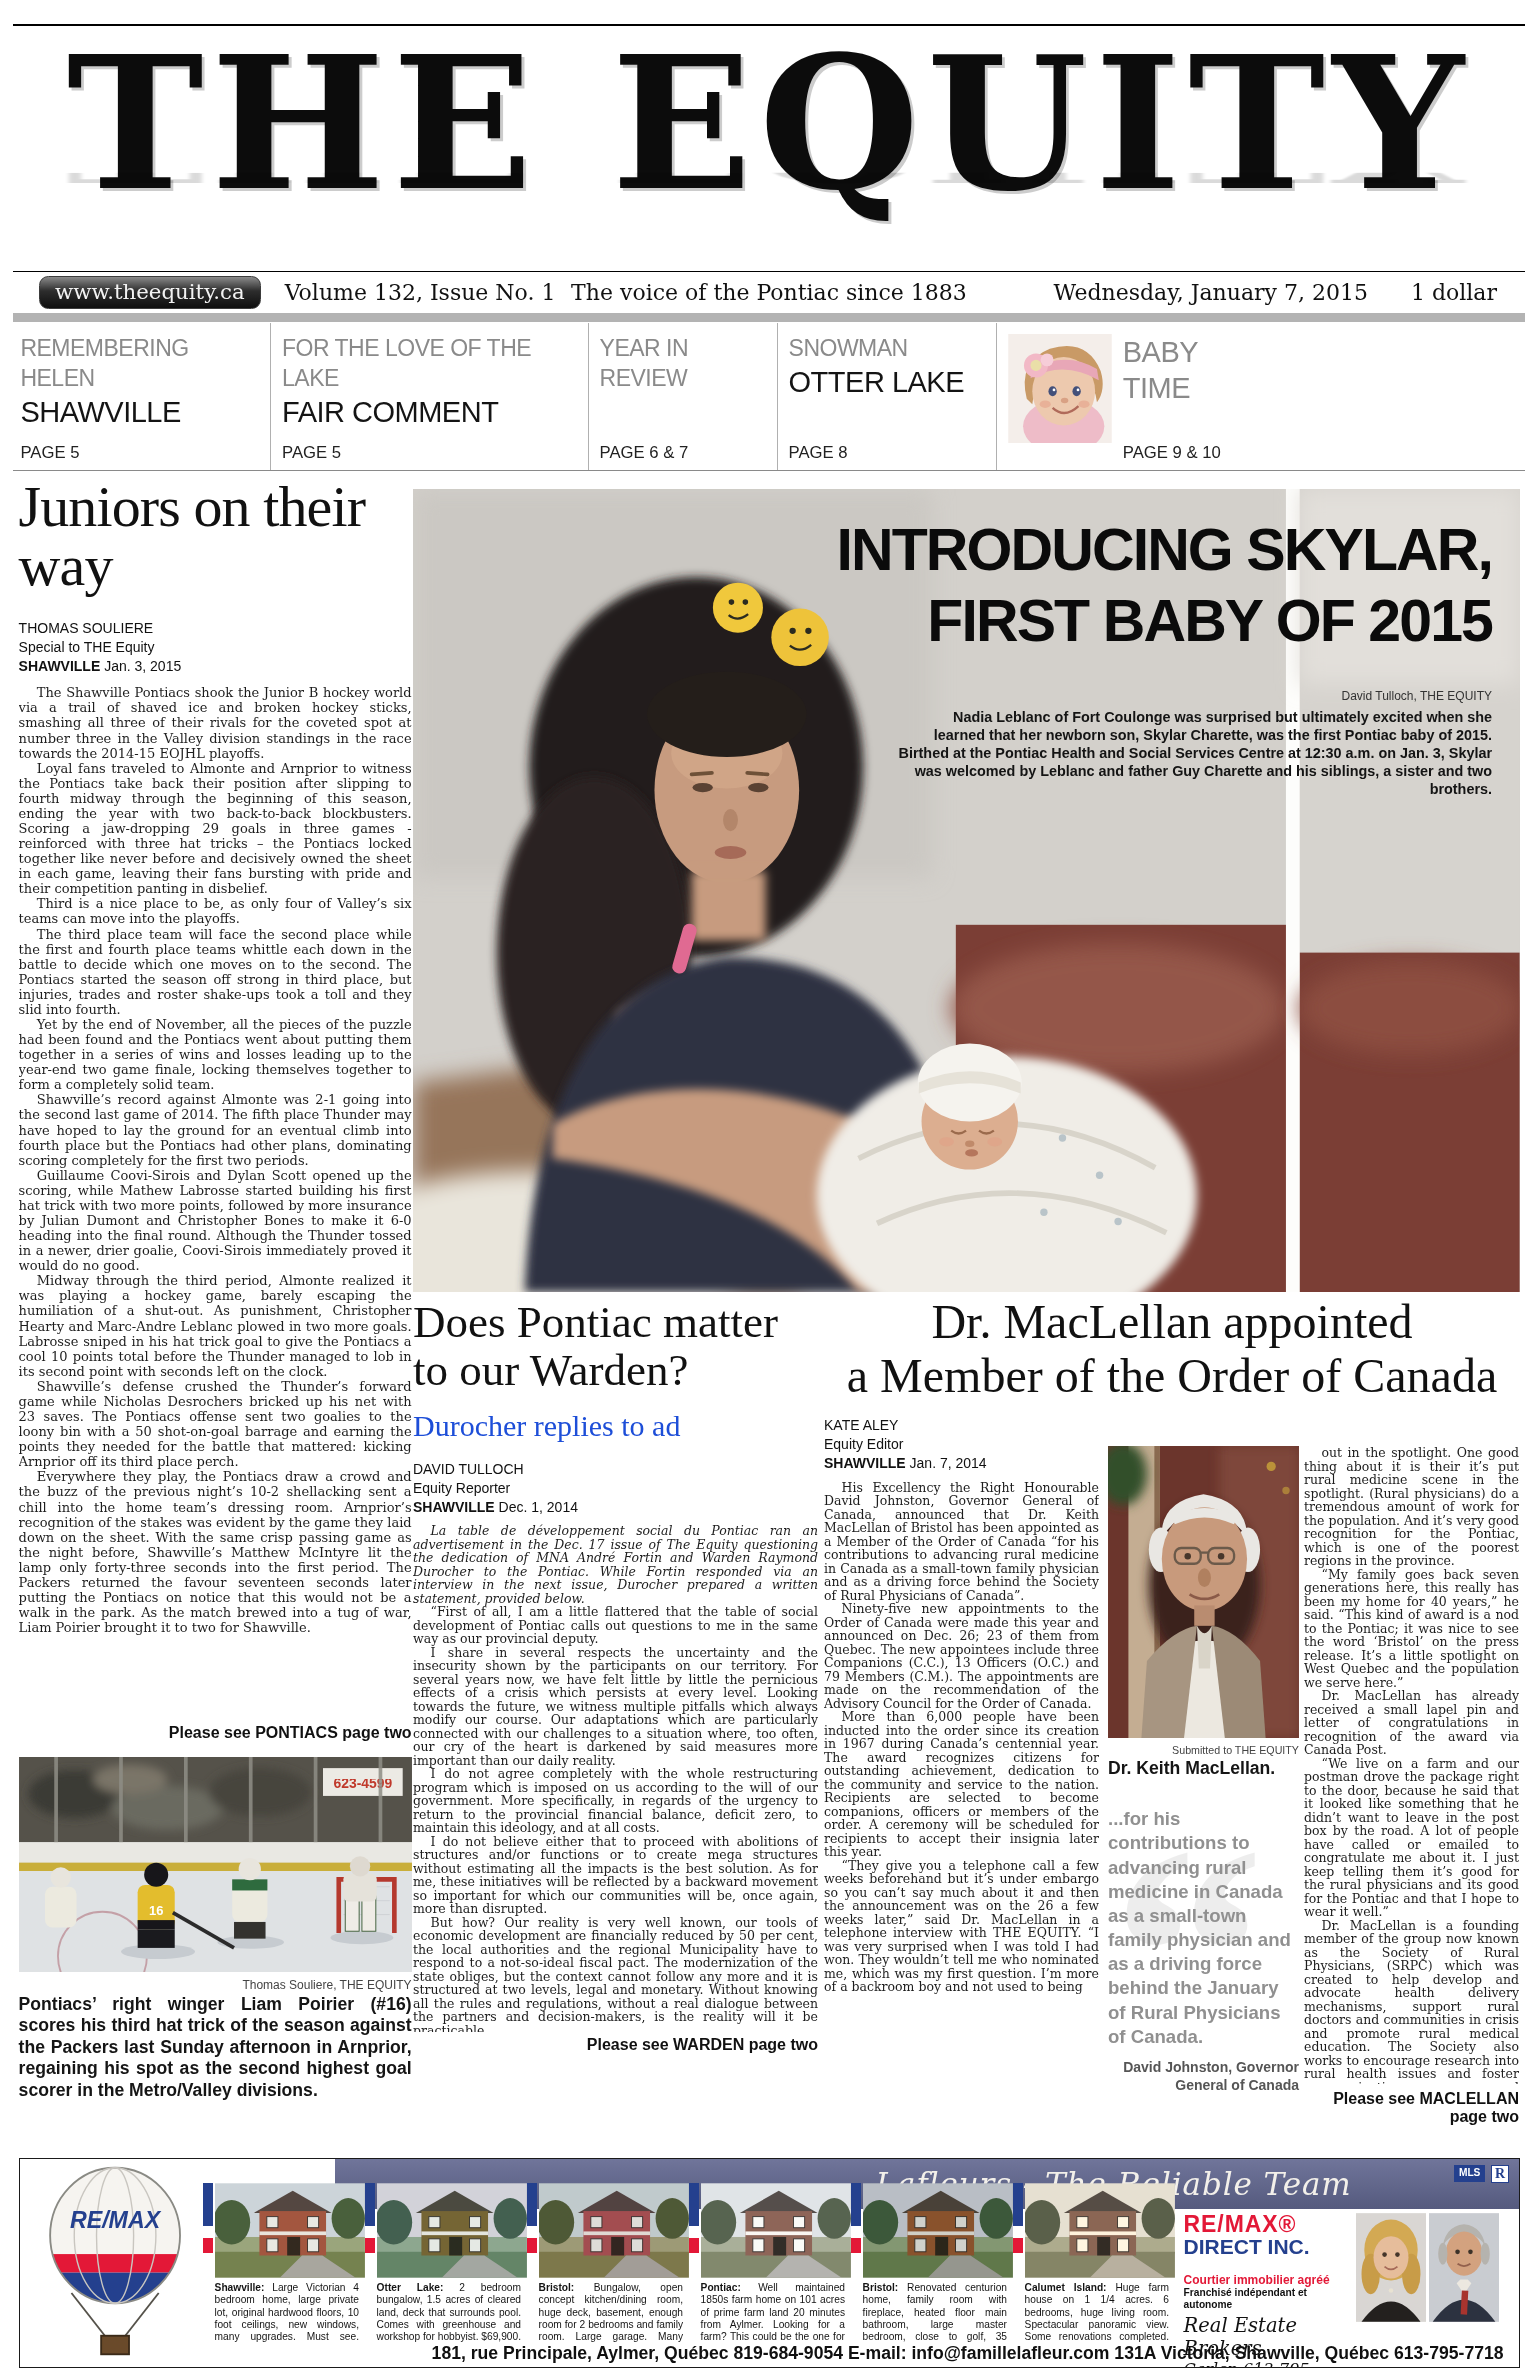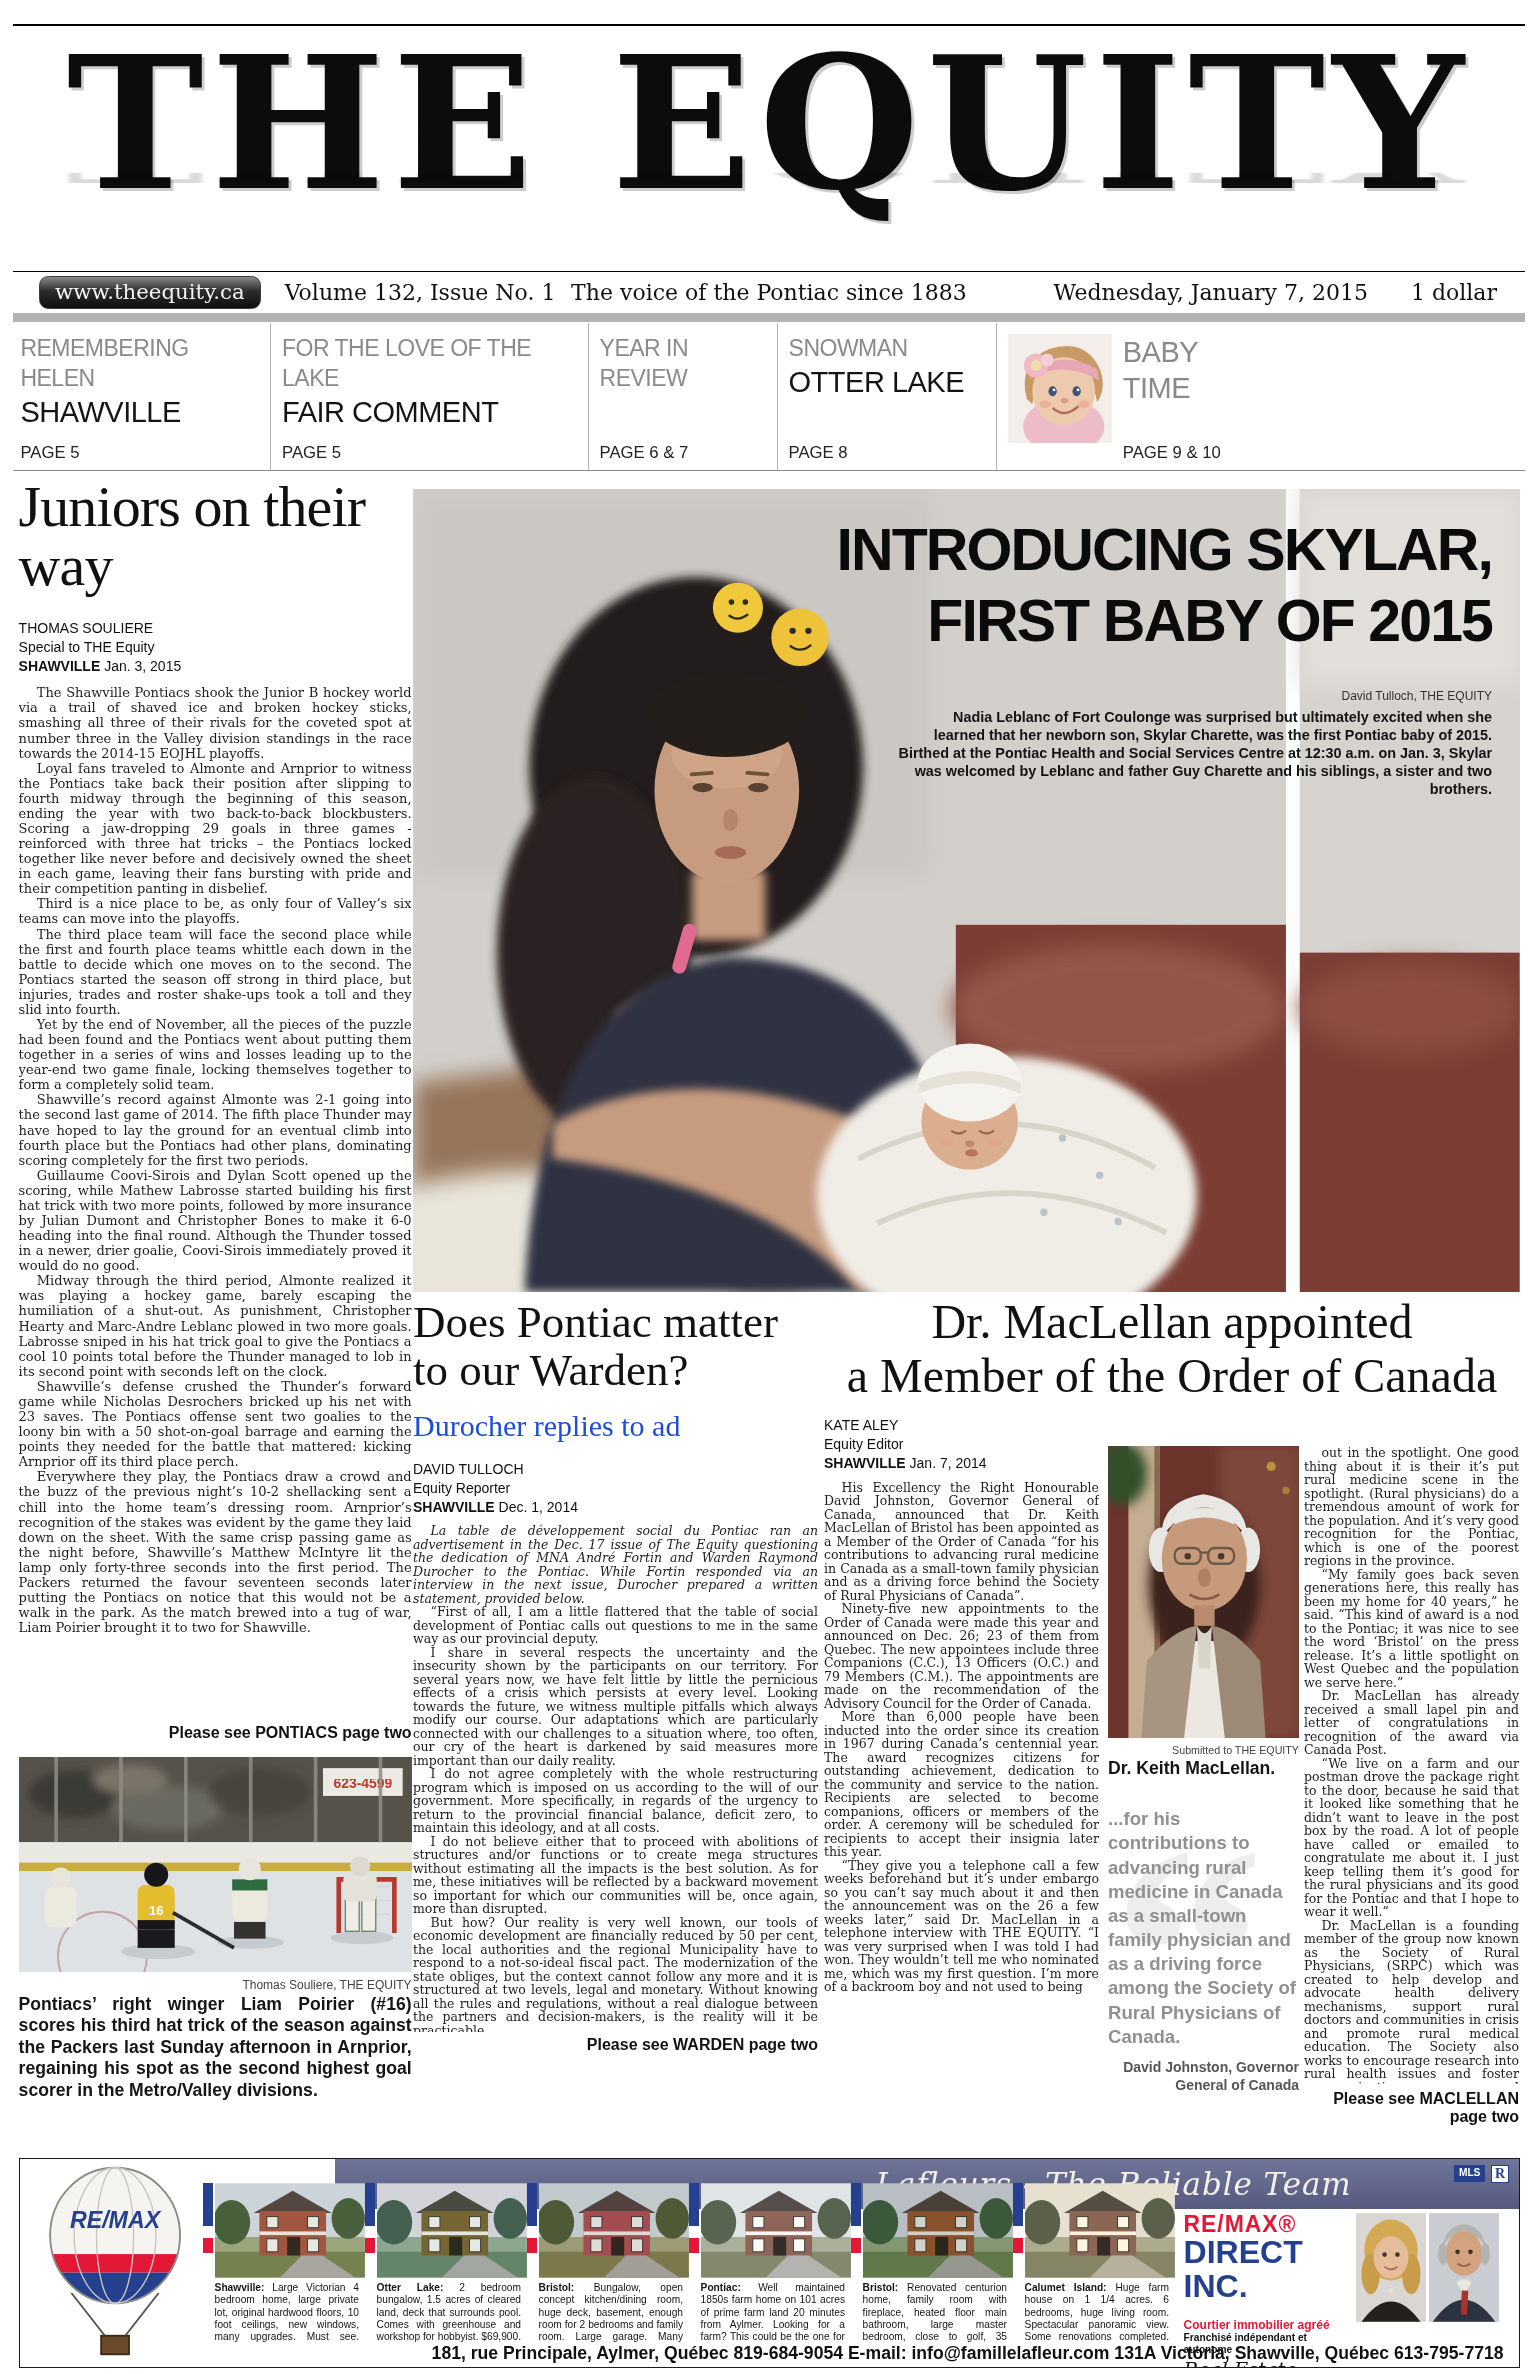--- a/index.html
+++ b/index.html
@@ -109,21 +109,21 @@
   .lstripe{width:10.2px;margin-right:1.9px;background:linear-gradient(180deg,#24408e 0%,#24408e 45%,#fff 45%,#fff 58%,
         #e31837 58%,#e31837 74%,#fff 74%);}
   .ltext{padding:3.7px 5.6px 0 12px;font-size:10.2px;line-height:1.22;text-align:justify;color:#141414;height:61px;overflow:hidden;}
   .listing:nth-child(2) svg{filter:hue-rotate(40deg) saturate(.7);}
   .listing:nth-child(3) svg{filter:hue-rotate(-18deg) brightness(.95);}
   .listing:nth-child(4) svg{filter:saturate(.5) brightness(1.08);}
   .listing:nth-child(5) svg{filter:hue-rotate(14deg) brightness(.9);}
   .listing:nth-child(6) svg{filter:saturate(.6) sepia(.3);}
   .brand{position:absolute;left:1164px;top:54px;width:167px;text-align:left;}
   .brand-remax{color:#e31837;font-weight:bold;font-size:23px;letter-spacing:0.9px;line-height:1;}
-  .brand-direct{color:#24408e;font-weight:bold;font-size:32px;line-height:1.05;}
+  .brand-direct{color:#24408e;font-weight:bold;font-size:21px;line-height:1.05;}
   .brand-courtier{color:#e31837;font-weight:bold;font-size:12px;margin-top:15px;}
   .brand-fr{color:#111;font-weight:bold;font-size:10.2px;line-height:1.15;}
   .brokers{font-family:"DejaVu Serif",serif;font-style:italic;font-size:19.5px;margin-top:3.7px;color:#111;}
   .broker{font-family:"DejaVu Serif",serif;font-style:italic;font-size:16px;color:#111;line-height:1.25;}
   .realtors{position:absolute;left:1336px;top:54px;display:flex;gap:3.7px;}
   .adfooter{position:absolute;left:315px;right:15px;bottom:2.8px;font-weight:bold;font-size:17.6px;
         text-align:right;white-space:nowrap;color:#101010;}
 </style>
 </head>
 <body>
@@ -409,21 +409,21 @@
           <path d="M88,160 Q104,170 120,160" stroke="#8a5a48" stroke-width="3" fill="none"></path>
           <rect x="93" y="172" width="22" height="22" fill="#b98c70"></rect>
           <path d="M58,315 L58,225 Q104,194 150,225 L150,315 Z" fill="#ece8e0"></path>
           <path d="M36,315 L42,232 Q70,198 96,194 L82,315 Z" fill="#a79581"></path>
           <path d="M170,315 L164,232 Q138,198 112,194 L126,315 Z" fill="#9c8a76"></path>
           <path d="M96,194 Q104,210 112,194 L110,240 L98,240 Z" fill="#d9d4c8"></path>
         </svg>
         <div class="mcredit">Submitted to THE EQUITY</div>
         <div class="mcaption">Dr. Keith MacLellan.</div>
         <div class="quote">
-          <div class="qtext">...for his contributions to advancing rural medicine in Canada as a small-town family physician and as a driving force among the Society of Rural Physicians of Canada.</div>
+          <div class="qtext">...for his contributions to advancing rural medicine in Canada as a small-town family physician and as a driving force behind the January of Rural Physicians of Canada.</div>
         </div>
         <div class="qattr">David Johnston, Governor General of Canada</div>
       </div>
       <div class="mcol3">
         <div class="body-serif">
             <p>out in the spotlight. One good thing about it is their it’s put rural medicine scene in the spotlight. (Rural physicians) do a tremendous amount of work for the population. And it’s very good recognition for the Pontiac, which is one of the poorest regions in the province.</p>
             <p>“My family goes back seven generations here, this really has been my home for 40 years,” he said. “This kind of award is a nod to the Pontiac; it was nice to see the word ‘Bristol’ on the press release. It’s a little spotlight on West Quebec and the population we serve here.”</p>
             <p>Dr. MacLellan has already received a small lapel pin and letter of congratulations in recognition of the award via Canada Post.</p>
             <p>“We live on a farm and our postman drove the package right to the door, because he said that it looked like something that he didn’t want to leave in the post box by the road. A lot of people have called or emailed to congratulate me about it. I just keep telling them it’s good for the rural physicians and its good for the Pontiac and that I hope to wear it well.”</p>
             <p>Dr. MacLellan is a founding member of the group now known as the Society of Rural Physicians, (SRPC) which was created to help develop and advocate health delivery mechanisms, support rural doctors and communities in crisis and promote rural medical education. The Society also works to encourage research into rural health issues and foster communication among rural physicians and other groups with an interest in rural health care.</p>

